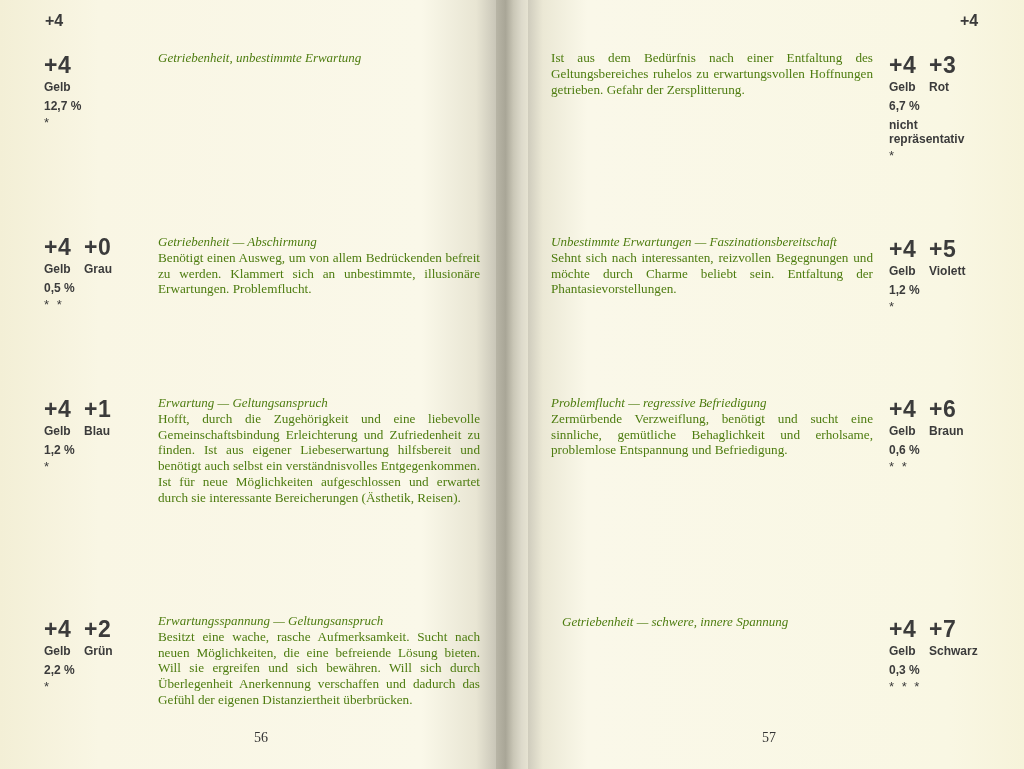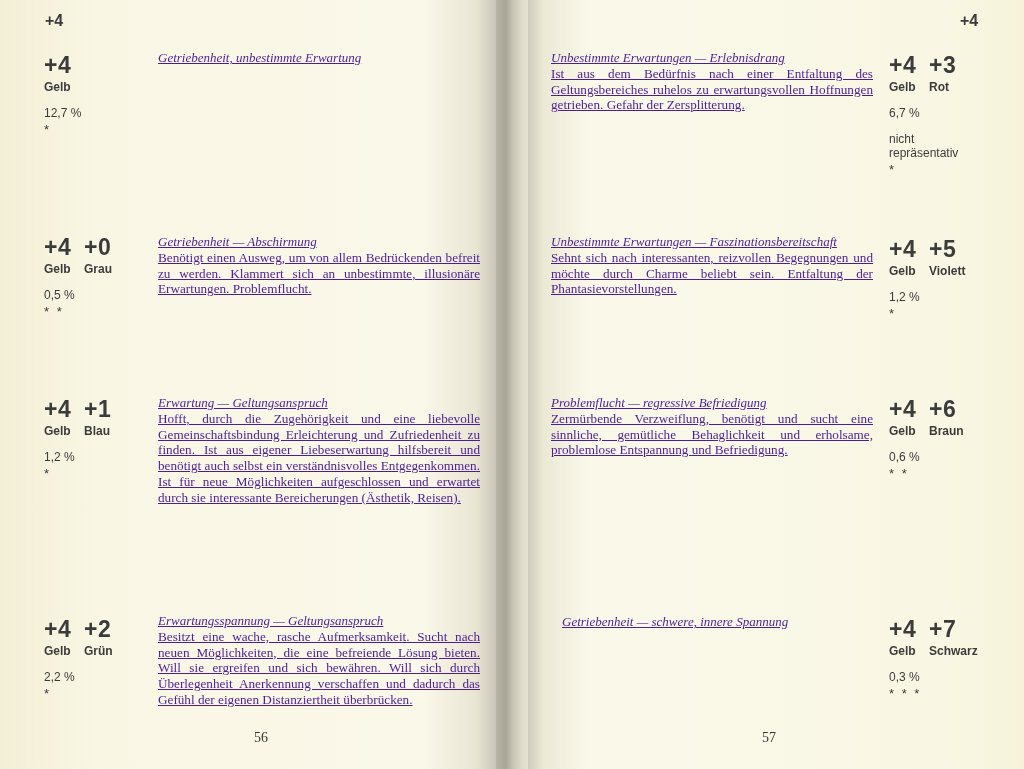--- a/index.html
+++ b/index.html
@@ -26,26 +26,26 @@
     .rh-left { left: 45px; }
     .rh-right { left: 960px; }
     .code {
       position: absolute;
       font-family: "Liberation Sans", sans-serif; color: #3b3b3b;
     }
     .code .nums { font-weight: bold; font-size: 23px; letter-spacing: 0.5px; white-space: nowrap; }
     .code .nums span { display: inline-block; width: 40px; }
     .code .names { font-weight: bold; font-size: 12px; margin-top: 1px; white-space: nowrap; }
     .code .names span { display: inline-block; width: 40px; }
-    .code .pct, .code .note { font-size: 12px; margin-top: 12px; }
+    .code .pct, .code .note { font-size: 12px; margin-top: 5px; font-weight: bold; }
     .code .stars { font-size: 13px; margin-top: 2px; letter-spacing: 2px; }
     .entry {
       position: absolute; width: 322px;
-      font-family: "DejaVu Serif", "Liberation Serif", serif; color: #4c1d95;
-      font-size: 12.2px; line-height: 15.8px; text-decoration: underline;
+      font-family: "DejaVu Serif", "Liberation Serif", serif; color: #4d7c0f;
+      font-size: 12.2px; line-height: 15.8px;
     }
     .entry .title { font-style: italic; font-family: "Liberation Serif", serif; font-size: 13px; }
     .entry .body { text-align: justify; font-family: "Liberation Serif", serif; font-size: 13.2px; }
     .pagenum {
       position: absolute; top: 730px;
       font-family: "Liberation Serif", serif; font-size: 14px; color: #333;
     }
   </style>
 </head>
 <body>
@@ -96,21 +96,20 @@
   <div class="stars">*</div>
 </div>
 <div class="entry" style="left:158px; top:613px;">
   <div class="title">Erwartungsspannung — Geltungsanspruch</div>
   <div class="body">Besitzt eine wache, rasche Aufmerksamkeit. Sucht nach neuen Möglichkeiten, die eine befreiende Lösung bieten. Will sie ergreifen und sich bewähren. Will sich durch Überlegenheit Anerkennung verschaffen und dadurch das Gefühl der eigenen Distanziertheit überbrücken.</div>
 </div>
 
 <div class="pagenum" style="left:254px;">56</div>
 
 <div class="entry" style="left:551px; top:50px;">
-  <div class="title">Unbestimmte Erwartungen — Erlebnisdrang</div>
   <div class="body">Ist aus dem Bedürfnis nach einer Entfaltung des Geltungsbereiches ruhelos zu erwartungsvollen Hoffnungen getrieben. Gefahr der Zersplitterung.</div>
 </div>
 <div class="code" style="left:889px; top:52px;">
   <div class="nums"><span>+4</span><span>+3</span></div>
   <div class="names"><span>Gelb</span><span>Rot</span></div>
   <div class="pct">6,7 %</div>
   <div class="note" style="width:90px;">nicht repräsentativ</div>
   <div class="stars">*</div>
 </div>
 

